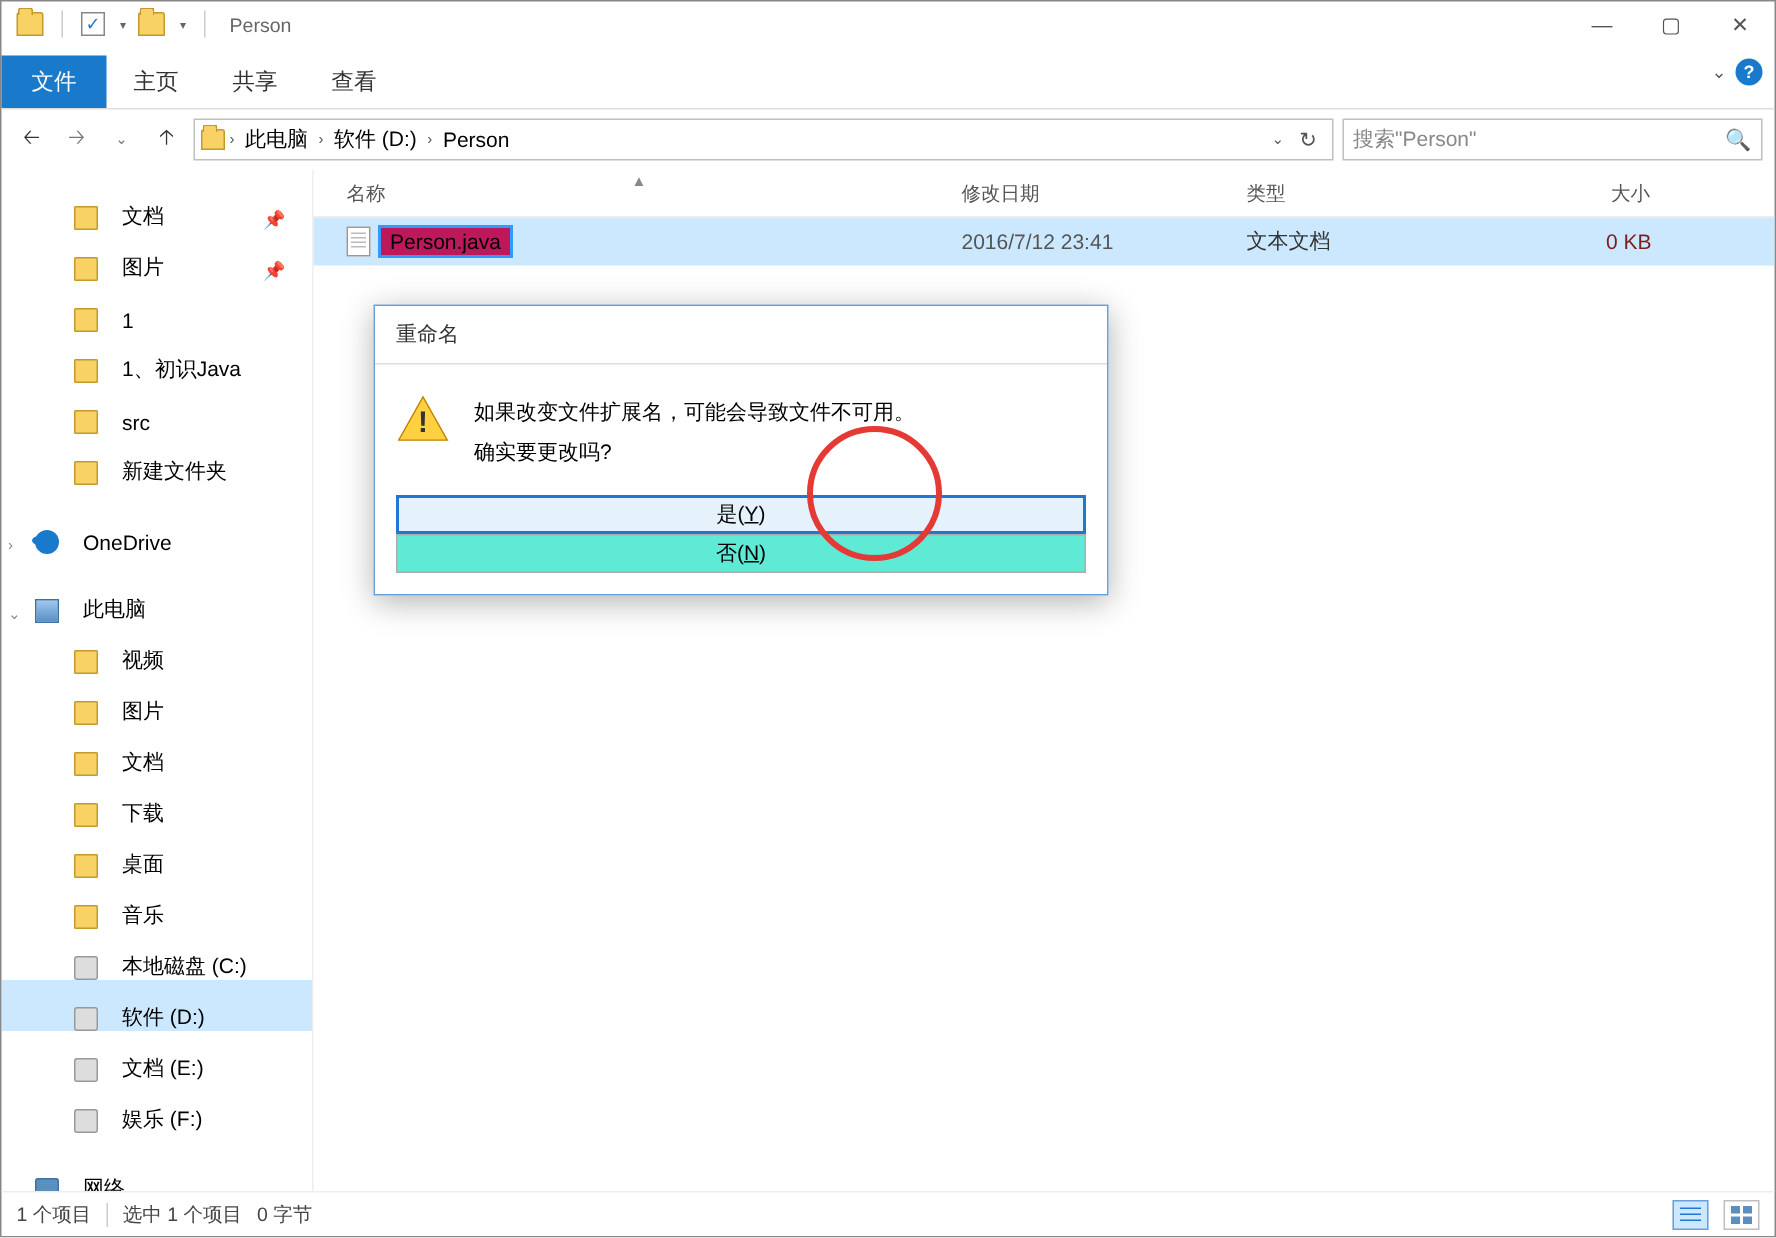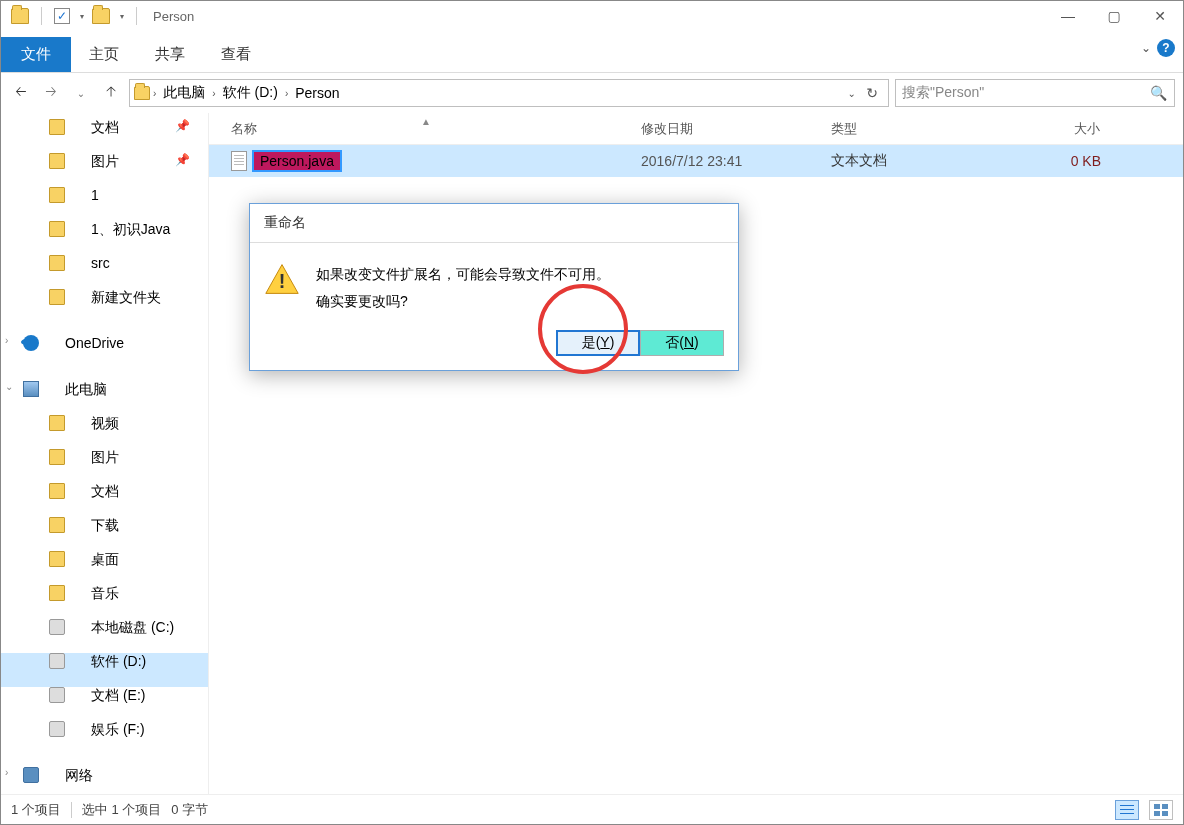--- a/index.html
+++ b/index.html
@@ -37,21 +37,21 @@
   .addr .refresh { position:absolute; right:4px; width:24px; height:24px; display:flex; align-items:center; justify-content:center; color:#555;}
   .addr .dropdown-end { position:absolute; right:32px; color:#555; font-size:10px;}
   .search { width:280px; height:28px; border:1px solid #bfbfbf; display:flex; align-items:center; padding:0 6px; color:#888; position:relative;}
   .search .mag { position:absolute; right:6px; color:#555;}
 
   
   .body { flex:1; display:flex; overflow:hidden;}
 
   
   .sidebar { width:208px; border-right:1px solid #eee; overflow-y:auto; padding-top:6px;}
-  .tree-item { display:flex; align-items:flex-start; height:34px; padding-left:28px; gap:26px; font-size:14px; position:relative;}
+  .tree-item { display:flex; align-items:flex-end; height:34px; padding-left:28px; gap:16px; font-size:14px; position:relative;}
   .tree-item.sub { padding-left:48px;}
   .tree-item.selected { background:#cce8ff;}
   .tree-item.header { font-weight:normal; color:#000; padding-left:22px;}
   .tree-item .pin { position:absolute; right:18px; color:#888; font-size:12px;}
   .tree-item .caret-left { position:absolute; left:4px; font-size:10px; color:#888;}
   .tree-space { height:12px;}
   .icon-sm { width:16px; height:16px; display:inline-block; flex-shrink:0;}
   .folder-sm { background:#f8d264; border:1px solid #c49a2c; border-radius:1px;}
   .disk-sm { background:#ddd; border:1px solid #999; border-radius:2px;}
   .onedrive-sm { background:#1979ca; border-radius:50%; border:none; position:relative;}
@@ -79,21 +79,21 @@
   .file-icon::before { content:""; position:absolute; top:3px; left:2px; right:2px; height:1px; background:#bbb; box-shadow:0 3px 0 #bbb,0 6px 0 #bbb,0 9px 0 #bbb;}
   .rename-box { border:1px solid #333; background:#be185d; padding:1px 6px; outline:2px solid #3399ff; outline-offset:-1px;}
 
   
   .dialog { position:absolute; top:90px; left:40px; width:490px; border:1px solid #6aa0da; background:#fff; box-shadow:0 4px 20px rgba(0,0,0,0.3); font-size:14px;}
   .dialog .dlg-title { padding:10px 14px; color:#333; border-bottom:1px solid #ddd;}
   .dialog .dlg-body { padding:18px 14px 10px 14px; display:flex; gap:16px;}
   .warning-icon { width:36px; height:36px; position:relative; flex-shrink:0;}
   .warning-icon svg { width:36px; height:36px;}
   .dlg-text { line-height:1.9;}
-  .dlg-buttons { display:flex; justify-content:flex-end; padding:6px 14px 14px 14px;}
+  .dlg-buttons { display:flex; justify-content:space-between; padding:6px 14px 14px 14px;flex-direction:column;}
   .dlg-btn { min-width:84px; height:26px; border:1px solid #adadad; background:#5eead4; font-size:14px; padding:0 10px;}
   .dlg-btn.primary { border:2px solid #2176d2; background:#e5f1fb;}
   .underline { text-decoration:underline;}
 
   
   .circle-annot { position:absolute; width:90px; height:90px; border:4px solid #e53935; border-radius:50%; pointer-events:none;}
 
   
   .statusbar { height:30px; border-top:1px solid #eee; display:flex; align-items:center; padding:0 10px; font-size:13px; color:#444; gap:10px;}
   .statusbar .sep2 { width:1px; height:16px; background:#ccc;}

